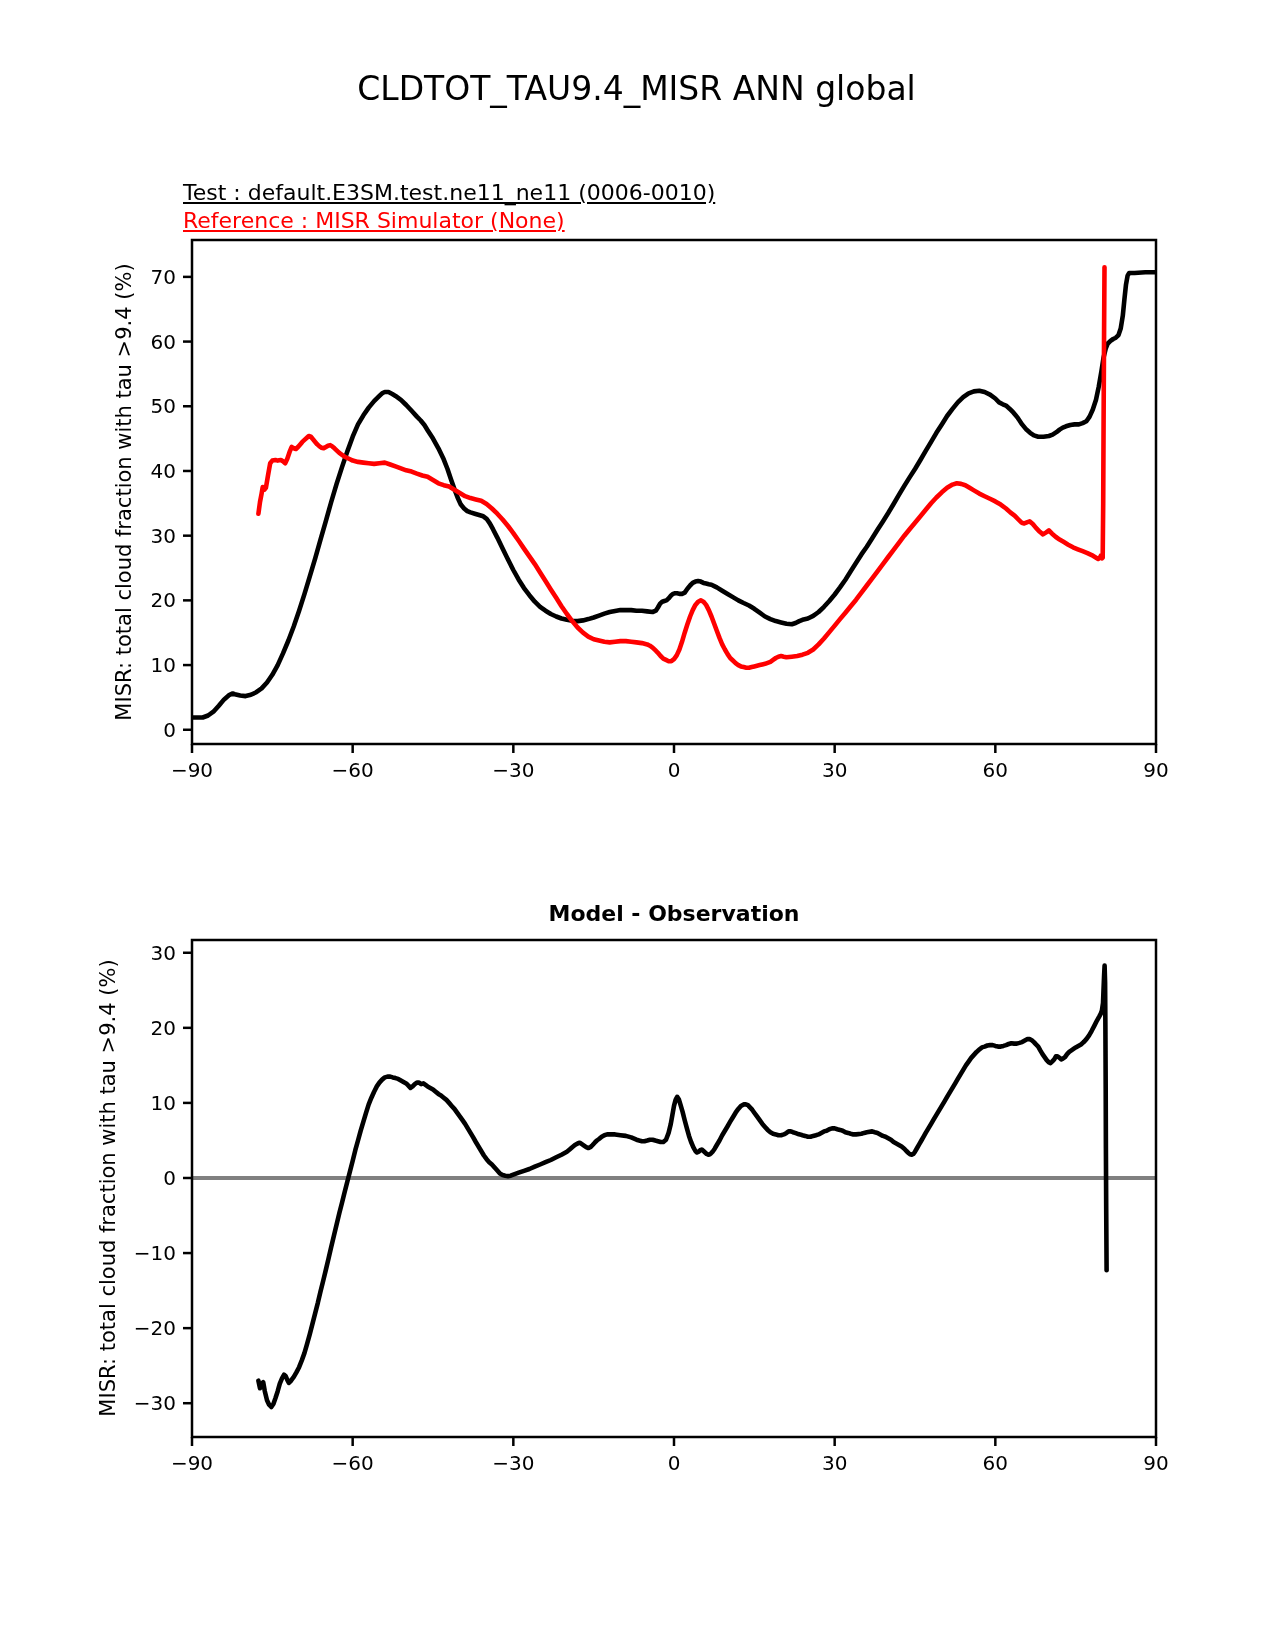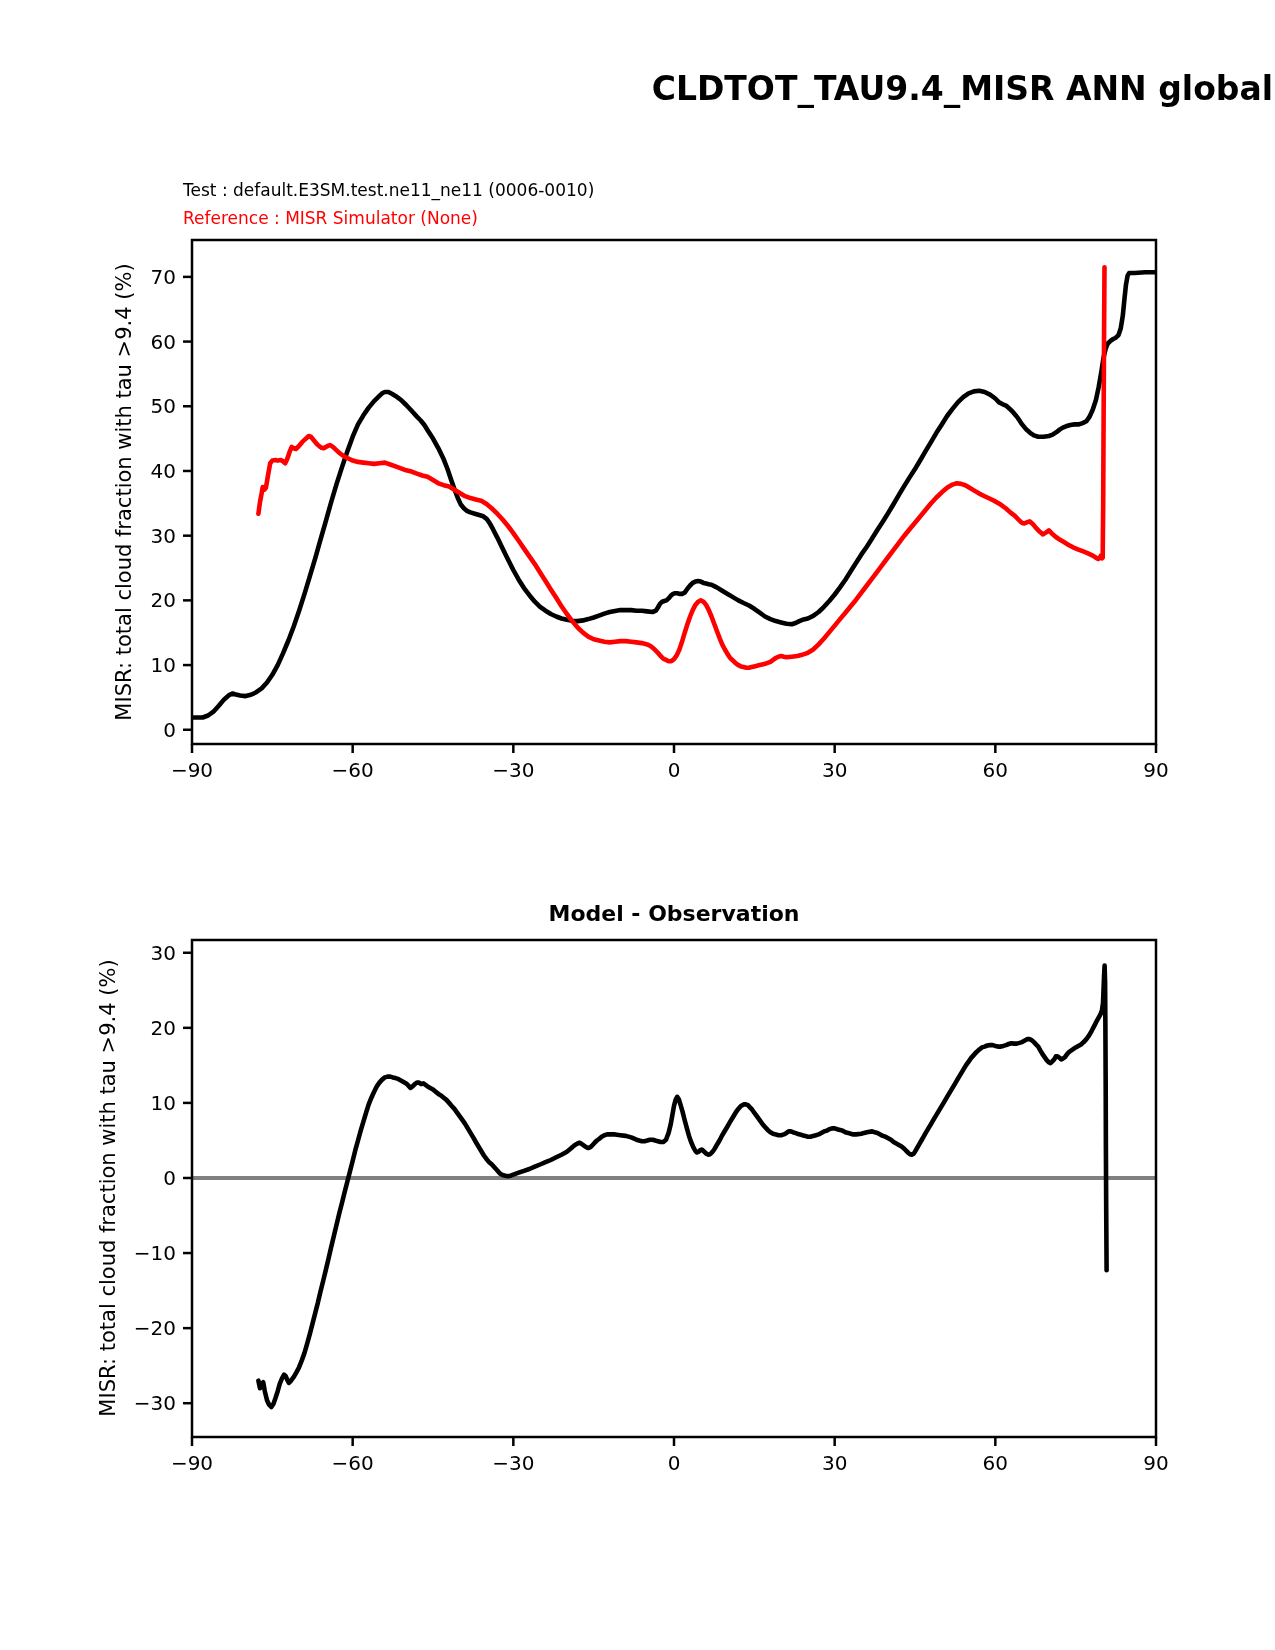--- a/index.html
+++ b/index.html
@@ -1,20 +1,20 @@
 <!DOCTYPE html>
 <html><head>
 <meta charset="utf-8">
 <style>
   html,body{margin:0;padding:0;background:#ffffff;}
   body{width:1275px;height:1650px;font-family:"DejaVu Sans","Liberation Sans",sans-serif;}
   .page{position:relative;width:1275px;height:1650px;background:#fff;overflow:hidden;}
-  .main-title{position:absolute;left:0;top:69px;width:1273px;text-align:right;
-    font-size:33px;color:#000;white-space:nowrap;font-weight:bold;}
-  .run-label{position:absolute;left:183px;font-size:17px;color:#000;white-space:nowrap;}
+  .main-title{position:absolute;left:0;top:69px;width:1273px;text-align:center;
+    font-size:33px;color:#000;white-space:nowrap;}
+  .run-label{position:absolute;left:183px;font-size:22px;color:#000;white-space:nowrap;text-decoration:underline;}
   .test-label{top:180px;}
   .ref-label{top:208px;}
   .subplot-title{position:absolute;left:192px;width:964px;top:901px;text-align:center;
     font-size:22px;color:#000;white-space:nowrap;font-weight:bold;}
   .ylabel{position:absolute;font-size:21px;color:#000;white-space:nowrap;
     transform:translate(-50%,-50%) rotate(-90deg);}
   .ylabel-top{left:124px;top:492px;}
   .ylabel-bottom{left:108px;top:1188px;}
   #chart-svg{position:absolute;left:0;top:0;}
   .tick-label{font-family:"DejaVu Sans","Liberation Sans",sans-serif;font-size:20px;fill:#000;}

